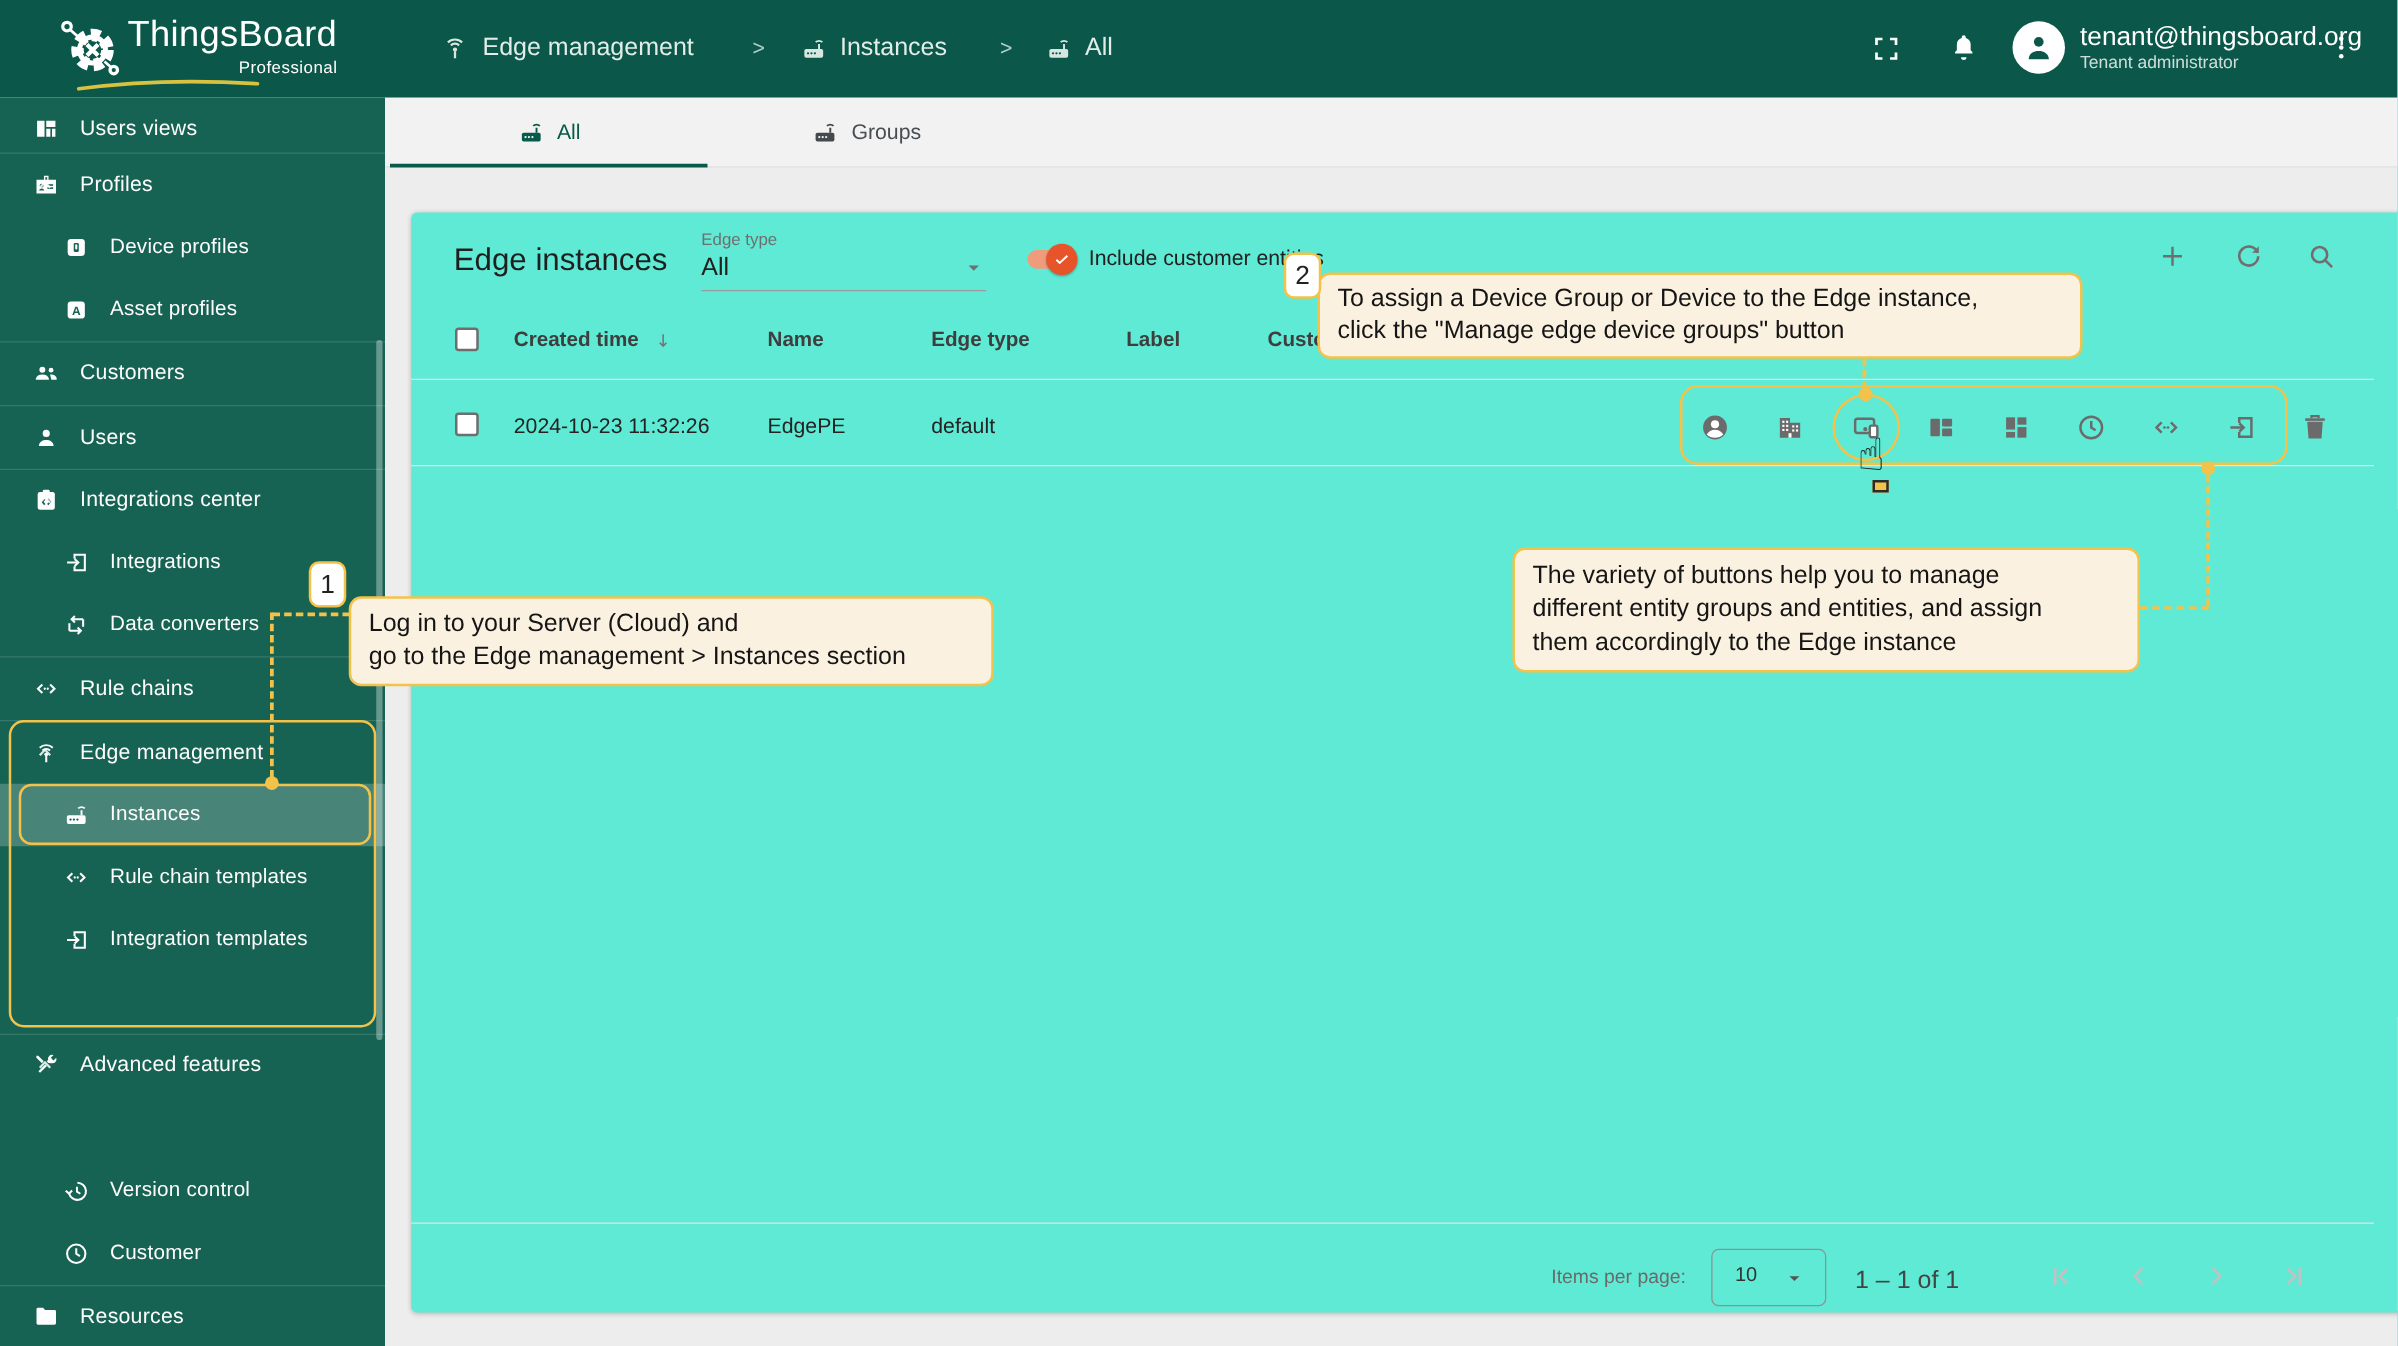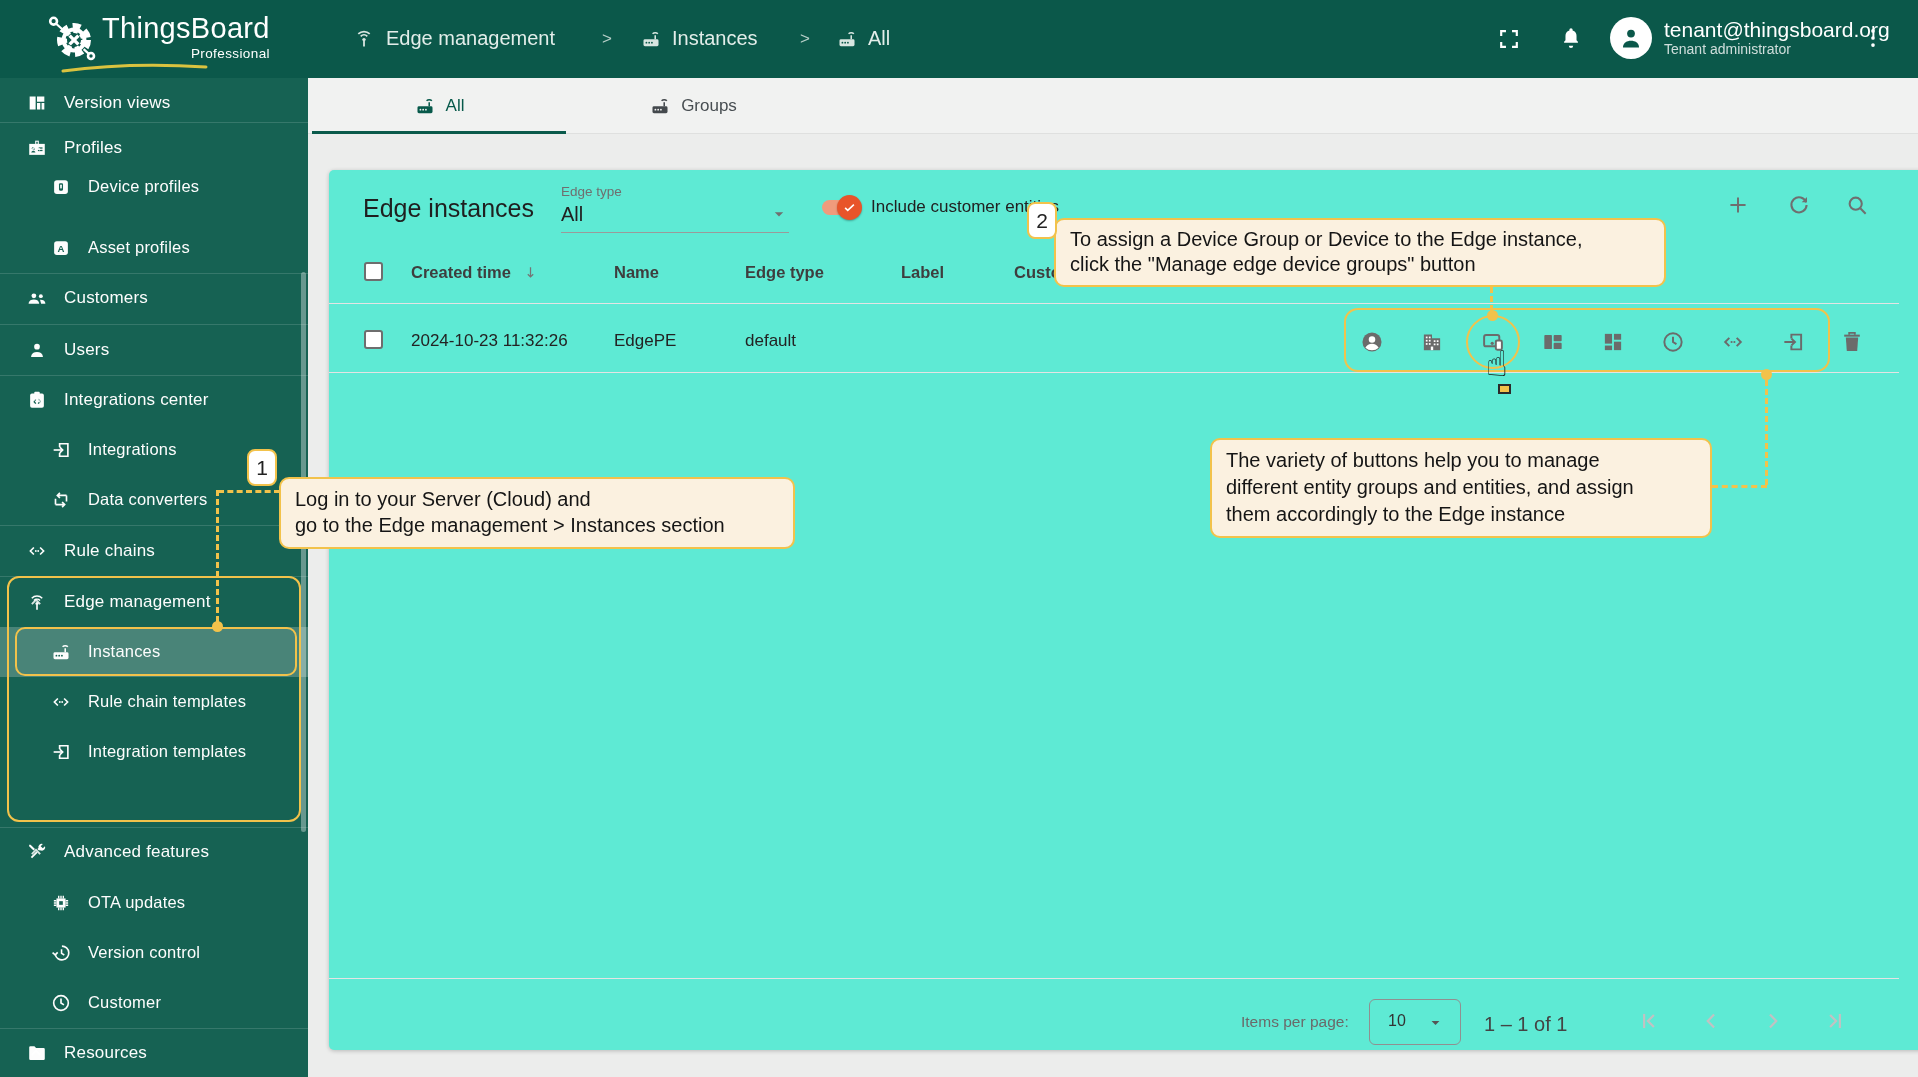--- a/index.html
+++ b/index.html
@@ -288,33 +288,33 @@
   <svg class="abs icn" style="left:1860px;top:25px;width:26px;height:26px;color:#fff;cursor:pointer">
       <use href="#i-morevert"></use>
     </svg>
 </header>
 
 <aside class="abs sidebar">
   <div class="sb-item" style="top:0">
     <svg class="icn">
         <use href="#i-quilt"></use>
       </svg>
-      <span class="lbl">Version views</span>
+      <span class="lbl">Users views</span>
   </div>
   <div class="sb-sep" style="top:44px"></div>
   <div class="sb-item" style="top:45px">
     <svg class="icn">
         <use href="#i-badge"></use>
       </svg>
       <span class="lbl">Profiles</span>
     <svg class="icn chev">
         <use href="#i-chevup"></use>
       </svg>
   </div>
-  <div class="sb-item sub" style="top:84px">
+  <div class="sb-item sub" style="top:95px">
     <svg class="icn">
         <use href="#i-devprof"></use>
       </svg>
       <span class="lbl">Device profiles</span>
   </div>
   <div class="sb-item sub" style="top:145px">
     <svg class="icn">
         <use href="#i-assetprof"></use>
       </svg>
       <span class="lbl">Asset profiles</span>
@@ -392,26 +392,20 @@
   </div>
   <div class="sb-sep" style="top:749px"></div>
   <div class="sb-item" style="top:749px">
     <svg class="icn">
         <use href="#i-tools"></use>
       </svg>
       <span class="lbl">Advanced features</span>
     <svg class="icn chev">
         <use href="#i-chevup"></use>
       </svg>
-  </div>
-  <div class="sb-item sub" style="top:800px">
-    <svg class="icn">
-        <use href="#i-chip"></use>
-      </svg>
-      <span class="lbl">OTA updates</span>
   </div>
   <div class="sb-item sub" style="top:850px">
     <svg class="icn">
         <use href="#i-history"></use>
       </svg>
       <span class="lbl">Version control</span>
   </div>
   <div class="sb-item sub" style="top:900px">
     <svg class="icn">
         <use href="#i-clock"></use>

